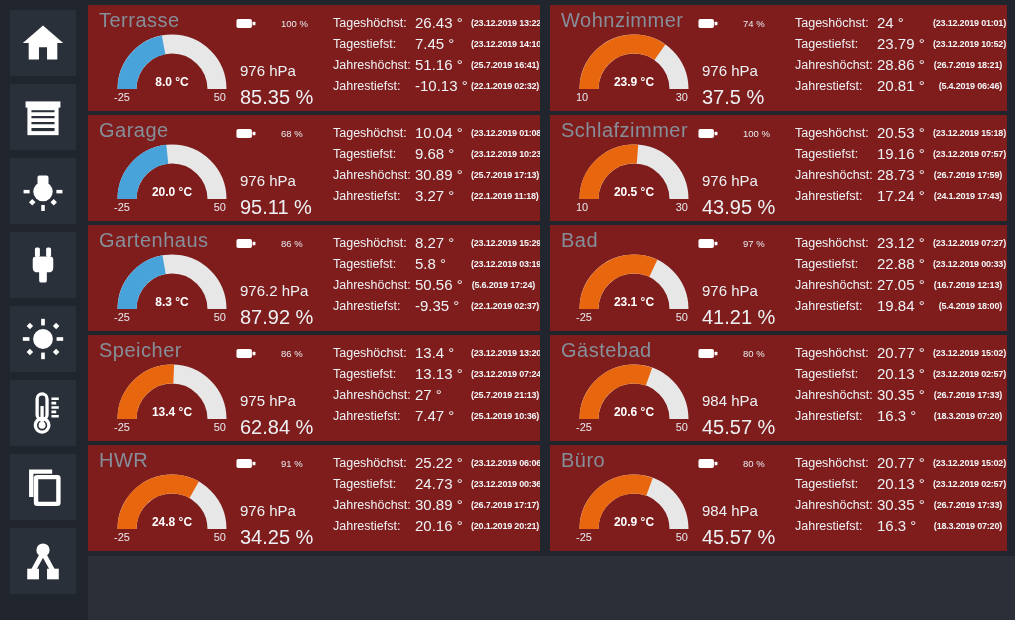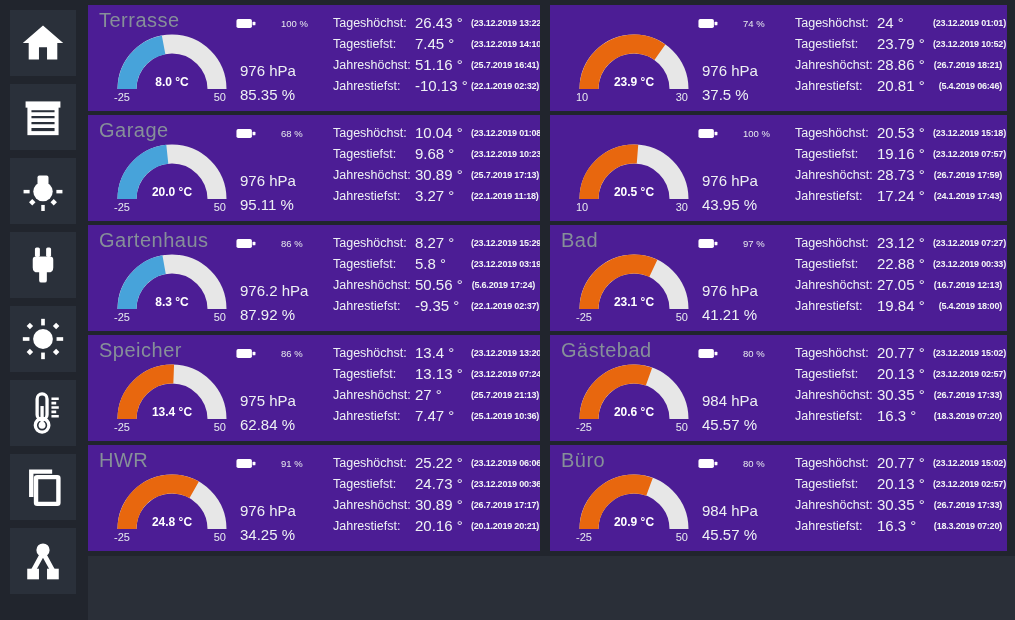--- a/index.html
+++ b/index.html
@@ -16,40 +16,40 @@
   }
   .tile:first-child{margin-top:10px;}
   .tile svg{width:44px;height:44px;display:block;}
   
   .content{position:absolute;left:88px;top:0;width:927px;height:620px;background:#2a2f38;}
   .grid{
     position:absolute;left:0;top:0;width:927px;box-sizing:border-box;
     background:#21252d;display:grid;grid-template-columns:452px 457px;
     grid-auto-rows:106px;gap:4px 10px;padding:5px 8px 5px 0;
   }
-  .card{position:relative;background:#4c1d95;overflow:hidden;}
+  .card{position:relative;background:#7f1d1d;overflow:hidden;}
   .title{
     position:absolute;left:11px;top:4px;margin:0;
     font-size:20px;font-weight:400;color:#868f99;letter-spacing:.5px;white-space:nowrap;
   }
   .battery{position:absolute;left:148px;top:13px;display:flex;align-items:center;gap:20px;}
   .bat-ic{width:20px;height:11px;}
   .bat-txt{margin-left:5px;font-size:9.5px;color:#e7eaee;}
   .gauge{position:absolute;left:24px;top:28px;width:120px;height:74px;}
   .gauge-svg{position:absolute;left:0;top:0;width:120px;height:66px;}
   .g-track{fill:none;stroke:#e7e7e7;stroke-width:19;}
   .g-fill{fill:none;stroke-width:19;}
   .g-val{
     position:absolute;left:0;right:0;top:42px;text-align:center;
     font-size:12px;font-weight:700;color:#ffffff;white-space:nowrap;
   }
   .g-min{position:absolute;left:2px;top:58px;font-size:11px;color:#e7eaee;}
   .g-max{position:absolute;right:6px;top:58px;font-size:11px;color:#e7eaee;}
   .pressure{position:absolute;left:152px;top:57px;font-size:15px;color:#edf0f3;white-space:nowrap;}
-  .humidity{position:absolute;left:152px;top:81px;font-size:15px;color:#edf0f3;white-space:nowrap;}
+  .humidity{position:absolute;left:152px;top:81px;font-size:20px;color:#edf0f3;white-space:nowrap;}
   .details{position:absolute;left:245px;right:5px;top:7px;}
   .drow{display:flex;align-items:center;height:21px;}
   .dlabel{flex:0 0 82px;font-size:12.5px;color:#eef1f4;white-space:nowrap;}
   .dval{flex:0 0 56px;font-size:15px;color:#eef1f4;white-space:nowrap;}
   .dtime{flex:1;text-align:right;font-size:9px;font-weight:700;color:#f2f4f6;white-space:nowrap;letter-spacing:-0.2px;}
   .ic{fill:#ffffff;}
 </style>
 </head>
 <body>
 
@@ -186,20 +186,21 @@
 
   <div class="drow">
     <span class="dlabel">Jahrestiefst:</span>
     <span class="dval">-10.13 °</span>
     <span class="dtime">(22.1.2019 02:32)</span>
   </div>
 </div>
   </section>
 
   <section class="card">
+    <h2 class="title">Wohnzimmer</h2>
     <div class="battery">
       <svg class="bat-ic" viewBox="0 0 22 12">
             <rect x="0.5" y="1" width="17" height="10" rx="2" fill="#fff"></rect>
             <rect x="18.2" y="4" width="3.2" height="4" rx="1" fill="#fff"></rect>
           </svg>
       <span class="bat-txt">74 %</span>
     </div>
     <div class="gauge">
       <svg class="gauge-svg" viewBox="0 0 120 66">
         <path class="g-track" d="M 15 56 A 45 45 0 0 1 105 56"></path>
@@ -279,20 +280,21 @@
 
   <div class="drow">
     <span class="dlabel">Jahrestiefst:</span>
     <span class="dval">3.27 °</span>
     <span class="dtime">(22.1.2019 11:18)</span>
   </div>
 </div>
   </section>
 
   <section class="card">
+    <h2 class="title">Schlafzimmer</h2>
     <div class="battery">
       <svg class="bat-ic" viewBox="0 0 22 12">
             <rect x="0.5" y="1" width="17" height="10" rx="2" fill="#fff"></rect>
             <rect x="18.2" y="4" width="3.2" height="4" rx="1" fill="#fff"></rect>
           </svg>
       <span class="bat-txt">100 %</span>
     </div>
     <div class="gauge">
       <svg class="gauge-svg" viewBox="0 0 120 66">
         <path class="g-track" d="M 15 56 A 45 45 0 0 1 105 56"></path>

